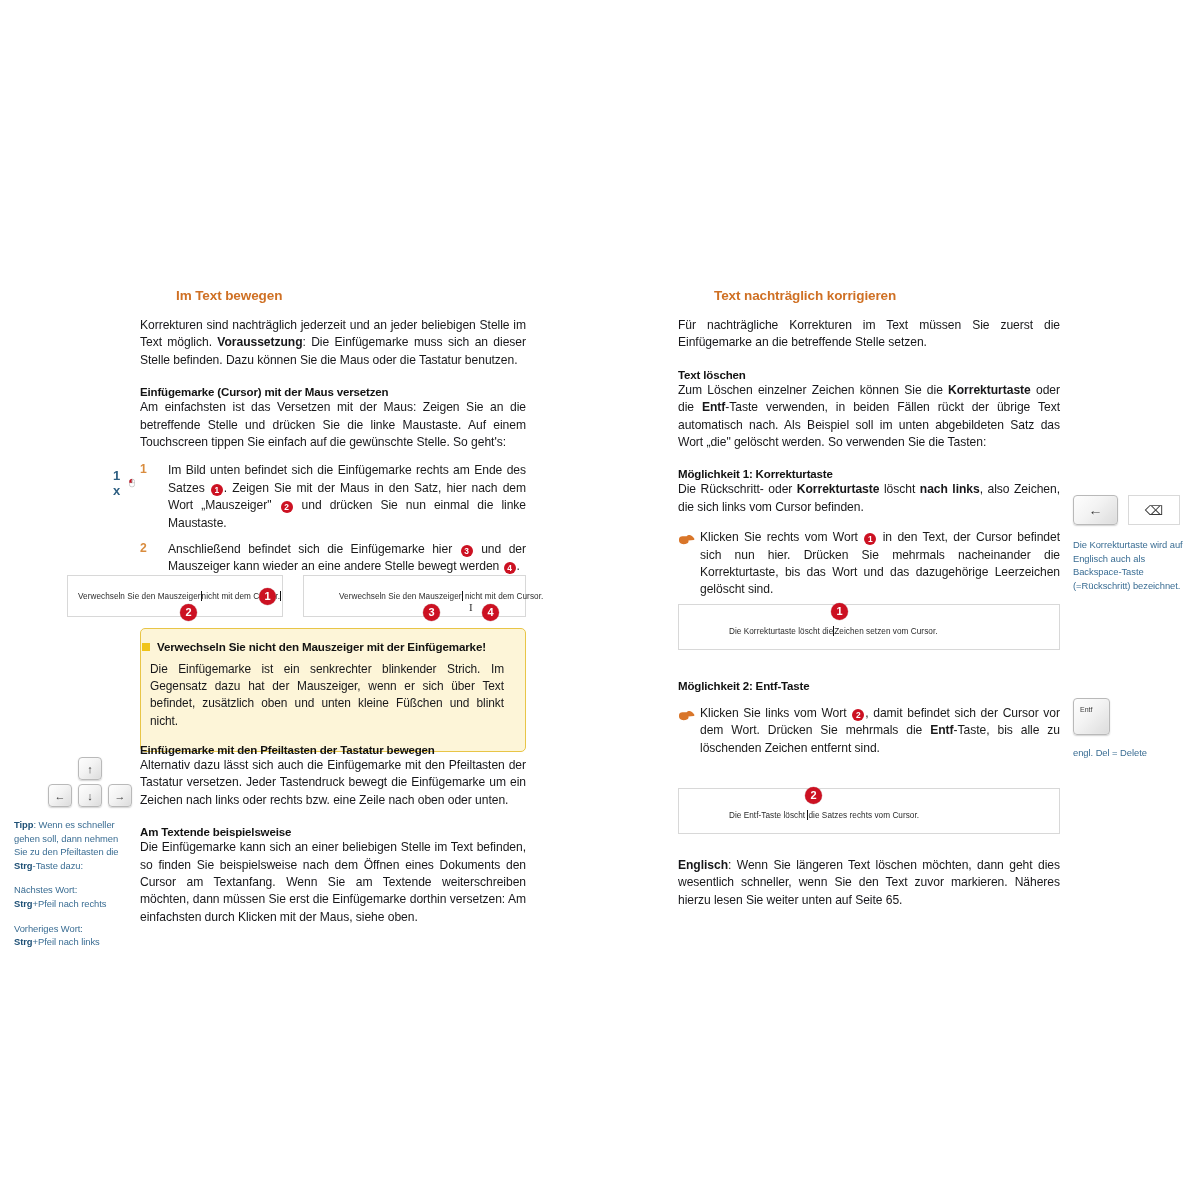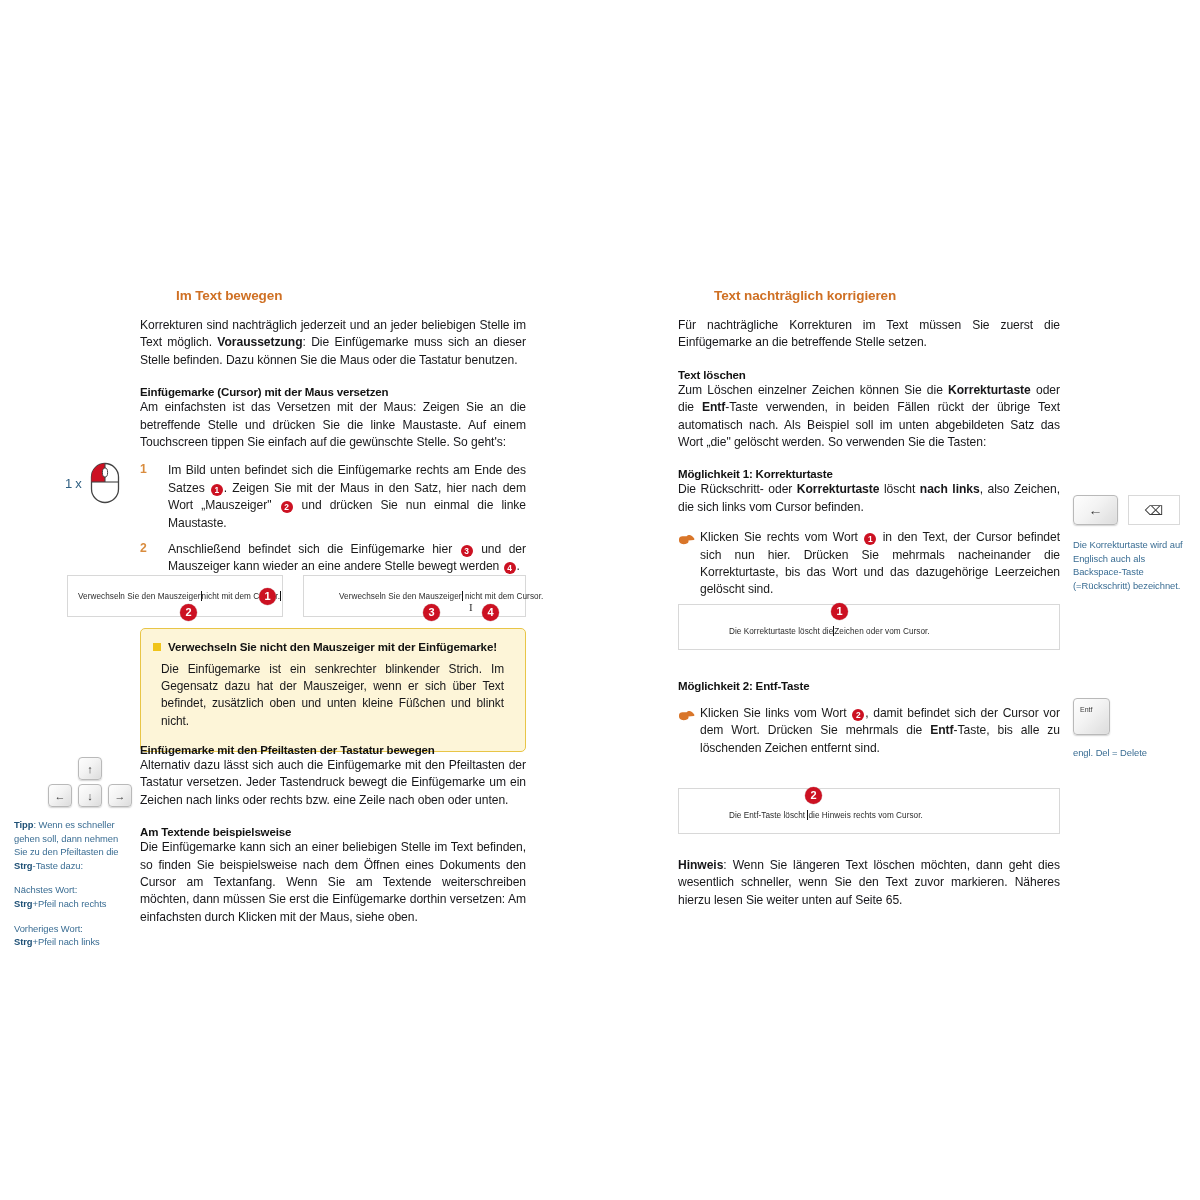--- a/index.html
+++ b/index.html
@@ -163,24 +163,25 @@
   .mouse-block {
     position: absolute;
     left: -75px;
     top: 0px;
     width: 70px;
     display: flex;
     align-items: center;
   }
   .one-x {
     font-size: 13px;
-    font-weight: normal;
+    font-weight: bold;
     color: #2e5f82;
     margin-right: 9px;
     letter-spacing: -0.3px;
+    margin-left: 48px;
   }
 
   
   .textbox {
     position: relative;
     border: 1px solid #d8d8d8;
     background: #ffffff;
     height: 42px;
     box-sizing: border-box;
   }
@@ -205,21 +206,21 @@
     color: #333;
     font-family: "Liberation Serif", serif;
   }
 
   
   .notebox {
     position: relative;
     border: 1px solid #e8c547;
     background: #fdf5d8;
     border-radius: 5px;
-    padding: 11px 13px 13px 12px;
+    padding: 11px 13px 13px 1px;
     box-sizing: border-box;
   }
   .notebox-title {
     font-size: 11.6px;
     font-weight: bold;
     color: #121212;
     margin: 0 0 2px 0;
     letter-spacing: -0.15px;
     display: flex;
     align-items: baseline;
@@ -448,44 +449,44 @@
       <div class="hand-icon">
         <svg width="17" height="12" viewBox="0 0 17 12">
           <path d="M1 5.2 C1 3.4 2.5 2.3 4.4 2.3 L8.6 2.3 C9.4 1.3 10.6 0.8 11.8 1.0 C13.6 1.3 15.0 2.6 16.2 4.4 C16.6 5.0 16.4 5.7 15.7 5.9 L10.4 6.6 C10.8 7.6 10.4 8.8 9.4 9.3 C8.0 10.0 6.0 10.3 4.2 10.1 C2.3 9.9 1 8.3 1 6.6 Z" fill="#d9762a"></path>
         </svg>
       </div>
       <div class="hand-text"><span>Klicken Sie rechts vom Wort </span><span class="badge">1</span><span> in den Text, der Cursor befindet sich nun hier. Drücken Sie mehrmals nacheinander die Korrekturtaste, bis das Wort und das dazugehörige Leerzeichen gelöscht sind.</span></div>
     </div>
   </div>
 
   <div style="position:absolute; left:678px; top:604px; width:382px; height:46px;" class="textbox">
-    <div class="line" style="left:50px; top:21px;"><span>Die Korrekturtaste löscht die</span><span class="caret"></span><span>Zeichen oder vom Cursor.</span></div>
+    <div class="line" style="left:50px; top:21px;"><span>Die Korrekturtaste löscht die</span><span class="caret"></span><span>Zeichen setzen vom Cursor.</span></div>
     <div class="callout" style="left:152px; top:-2px;">1</div>
   </div>
 
   <div style="position:absolute; left:678px; top:680px; width:382px;">
     <h3 class="sub-title">Möglichkeit 2: Entf-Taste</h3>
 
     <div class="hand-item">
       <div class="hand-icon">
         <svg width="17" height="12" viewBox="0 0 17 12">
           <path d="M1 5.2 C1 3.4 2.5 2.3 4.4 2.3 L8.6 2.3 C9.4 1.3 10.6 0.8 11.8 1.0 C13.6 1.3 15.0 2.6 16.2 4.4 C16.6 5.0 16.4 5.7 15.7 5.9 L10.4 6.6 C10.8 7.6 10.4 8.8 9.4 9.3 C8.0 10.0 6.0 10.3 4.2 10.1 C2.3 9.9 1 8.3 1 6.6 Z" fill="#d9762a"></path>
         </svg>
       </div>
       <div class="hand-text"><span>Klicken Sie links vom Wort </span><span class="badge">2</span><span>, damit befindet sich der Cursor vor dem Wort. Drücken Sie mehrmals die </span><b>Entf</b><span>-Taste, bis alle zu löschenden Zeichen entfernt sind.</span></div>
     </div>
   </div>
 
   <div style="position:absolute; left:678px; top:788px; width:382px; height:46px;" class="textbox">
-    <div class="line" style="left:50px; top:21px;"><span>Die Entf-Taste löscht </span><span class="caret"></span><span>die Hinweis rechts vom Cursor.</span></div>
+    <div class="line" style="left:50px; top:21px;"><span>Die Entf-Taste löscht </span><span class="caret"></span><span>die Satzes rechts vom Cursor.</span></div>
     <div class="callout" style="left:126px; top:-2px;">2</div>
   </div>
 
   <div style="position:absolute; left:678px; top:857px; width:382px;">
-    <p class="body"><b>Hinweis</b><span>: Wenn Sie längeren Text löschen möchten, dann geht dies wesentlich schneller, wenn Sie den Text zuvor markieren. Näheres hierzu lesen Sie weiter unten auf Seite 65.</span></p>
+    <p class="body"><b>Englisch</b><span>: Wenn Sie längeren Text löschen möchten, dann geht dies wesentlich schneller, wenn Sie den Text zuvor markieren. Näheres hierzu lesen Sie weiter unten auf Seite 65.</span></p>
   </div>
 
   <div class="marginright" style="top:495px;">
     <div style="display:flex; align-items:flex-start; gap:10px;">
       <span class="key bigkey">←</span>
       <span class="flatkey">⌫</span>
     </div>
     <div class="margin-note" style="margin-top:13px;">Die Korrekturtaste wird auf Englisch auch als Backspace-Taste (=Rückschritt) bezeichnet.</div>
   </div>
 

